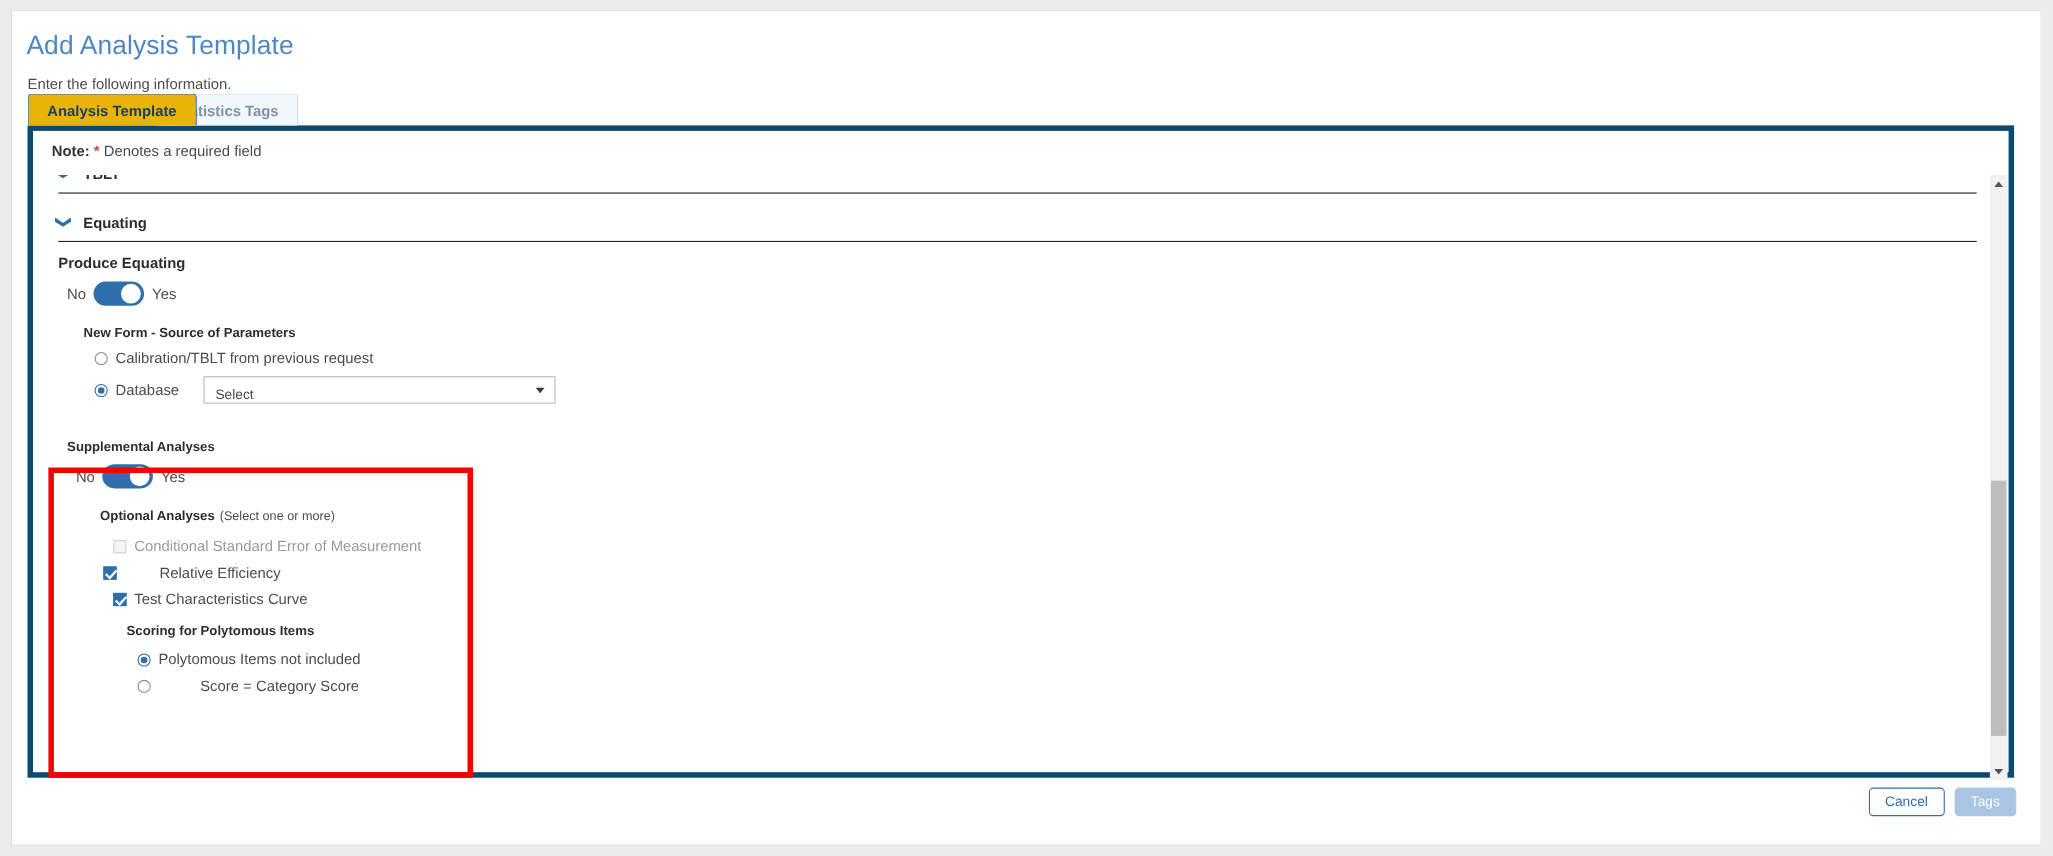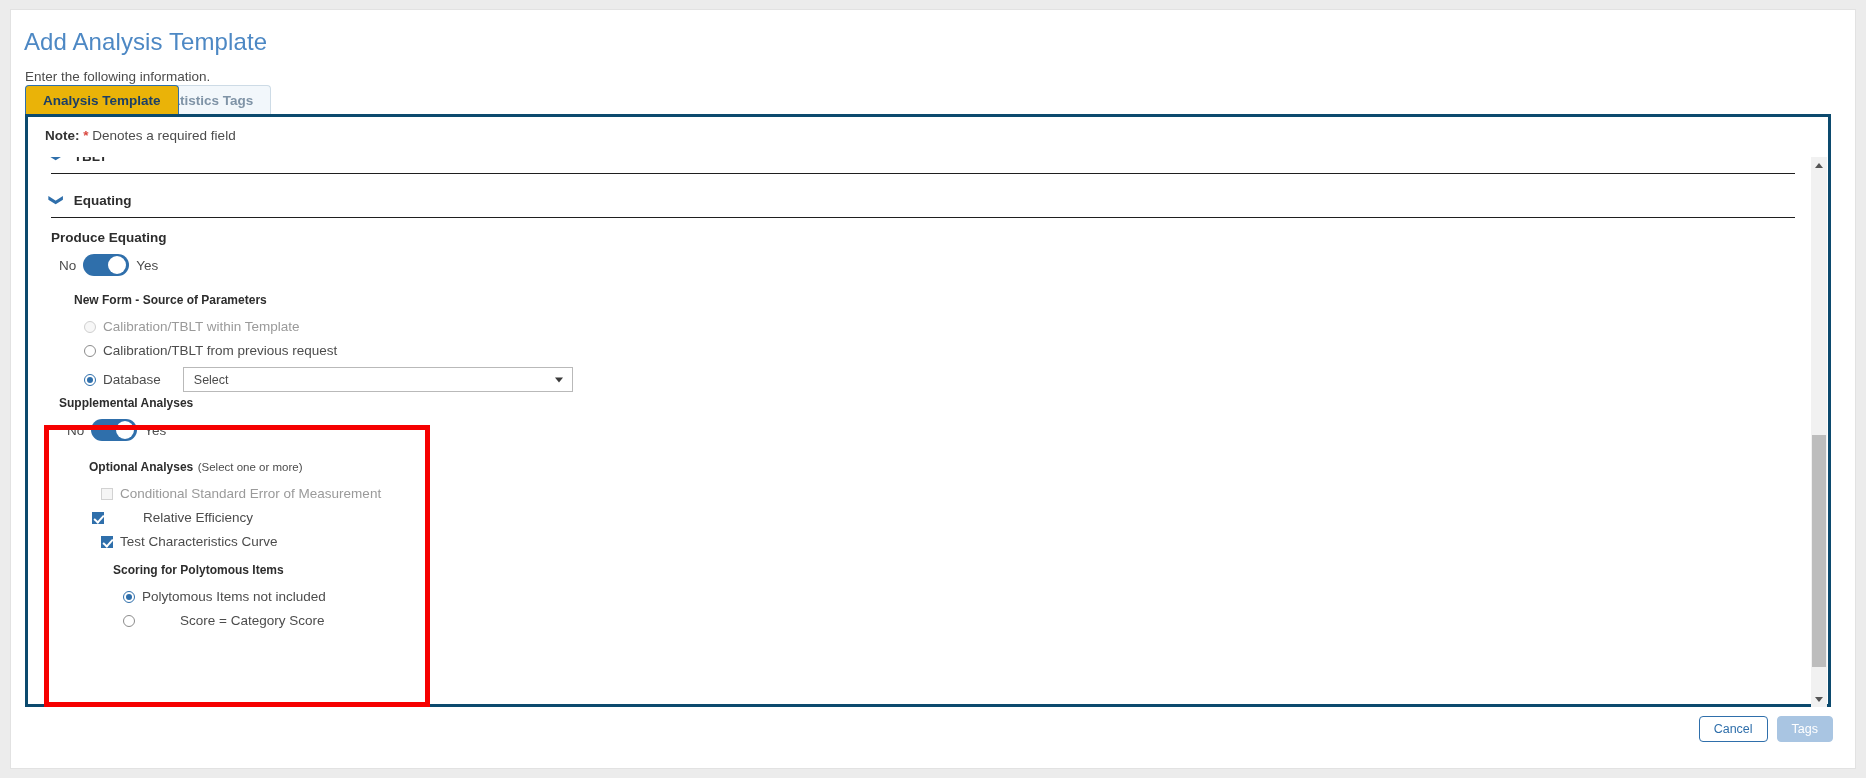--- a/index.html
+++ b/index.html
@@ -69,21 +69,21 @@
     color: #7f93a6;
     border-color: #cddbe6;
     z-index: 2;
   }
 
   
   .tab-panel {
     position: absolute;
     left: 14px; top: 104px;
     width: 1806px; height: 593px;
-    border: 3px solid #0c4a6e;
+    border: 5px solid #0c4a6e;
     background: #ffffff;
   }
 
   .note-line {
     position: absolute;
     left: 17px; top: 11px;
     font-size: 13.5px;
     color: #4c4c4c;
     white-space: nowrap;
   }
@@ -231,24 +231,24 @@
     transform: rotate(42deg);
   }
   .cbox.disabled {
     border-color: #d2d2d2;
     background: #f5f5f5;
   }
 
   
   .select-box {
     position: relative;
-    width: 390px; height: 25px;
+    width: 320px; height: 25px;
     border: 1px solid #b9b9b9;
     background: #ffffff;
-    display: flex; align-items: center;
+    display: flex; align-items: flex-end;
     cursor: pointer;
   }
   .select-box .sel-text {
     font-size: 12.5px;
     color: #4c4c4c;
     padding-left: 10px;
   }
   .select-box .caret {
     position: absolute;
     right: 9px; top: 50%;
@@ -374,40 +374,36 @@
           <div class="toggle-row" style="margin-top:9px; padding-left:8px;">
             <span class="toggle-side">No</span>
             <div class="switch">
               <div class="knob"></div>
             </div>
             <span class="toggle-side">Yes</span>
           </div>
 
           <div class="sub-label" style="margin-top:17px; padding-left:23px;">New Form - Source of Parameters</div>
 
-          <div class="opt-row" style="margin-top:12px; padding-left:33px;">
-            <span class="radio disabled"></span>
-            <span class="opt-text disabled">Calibration/TBLT within Template</span>
-          </div>
 
           <div class="opt-row" style="margin-top:9px; padding-left:33px;">
             <span class="radio"></span>
             <span class="opt-text">Calibration/TBLT from previous request</span>
           </div>
 
           <div class="opt-row" style="margin-top:9px; padding-left:33px;">
             <span class="radio checked"></span>
             <span class="opt-text" style="margin-right:22px;">Database</span>
             <div class="select-box">
               <span class="sel-text">Select</span>
               <span class="caret"></span>
             </div>
           </div>
 
-          <div class="sub-label" style="margin-top:4px; padding-left:8px;">Supplemental Analyses</div>
+          <div class="sub-label" style="margin-top:32px; padding-left:8px;">Supplemental Analyses</div>
 
           <div class="toggle-row" style="margin-top:9px; padding-left:16px;">
             <span class="toggle-side">No</span>
             <div class="switch">
               <div class="knob"></div>
             </div>
             <span class="toggle-side">Yes</span>
           </div>
 
           <div style="margin-top:16px; padding-left:38px;">

